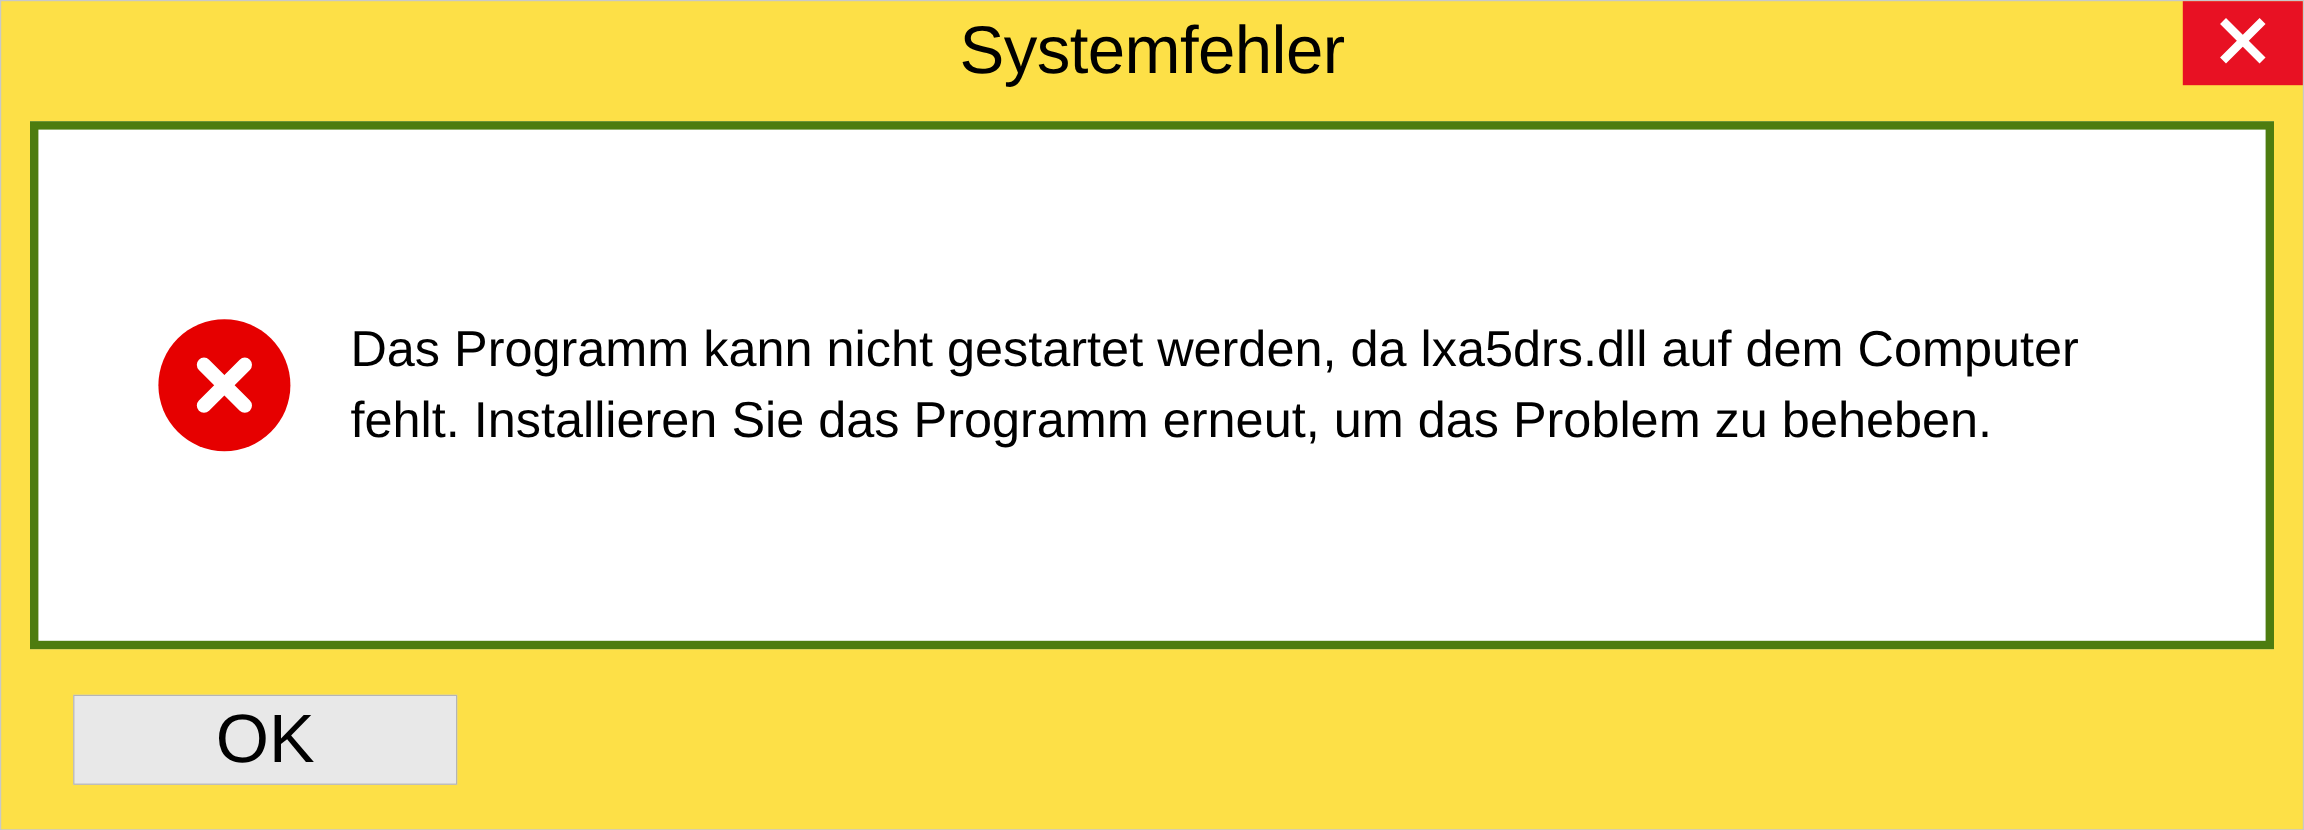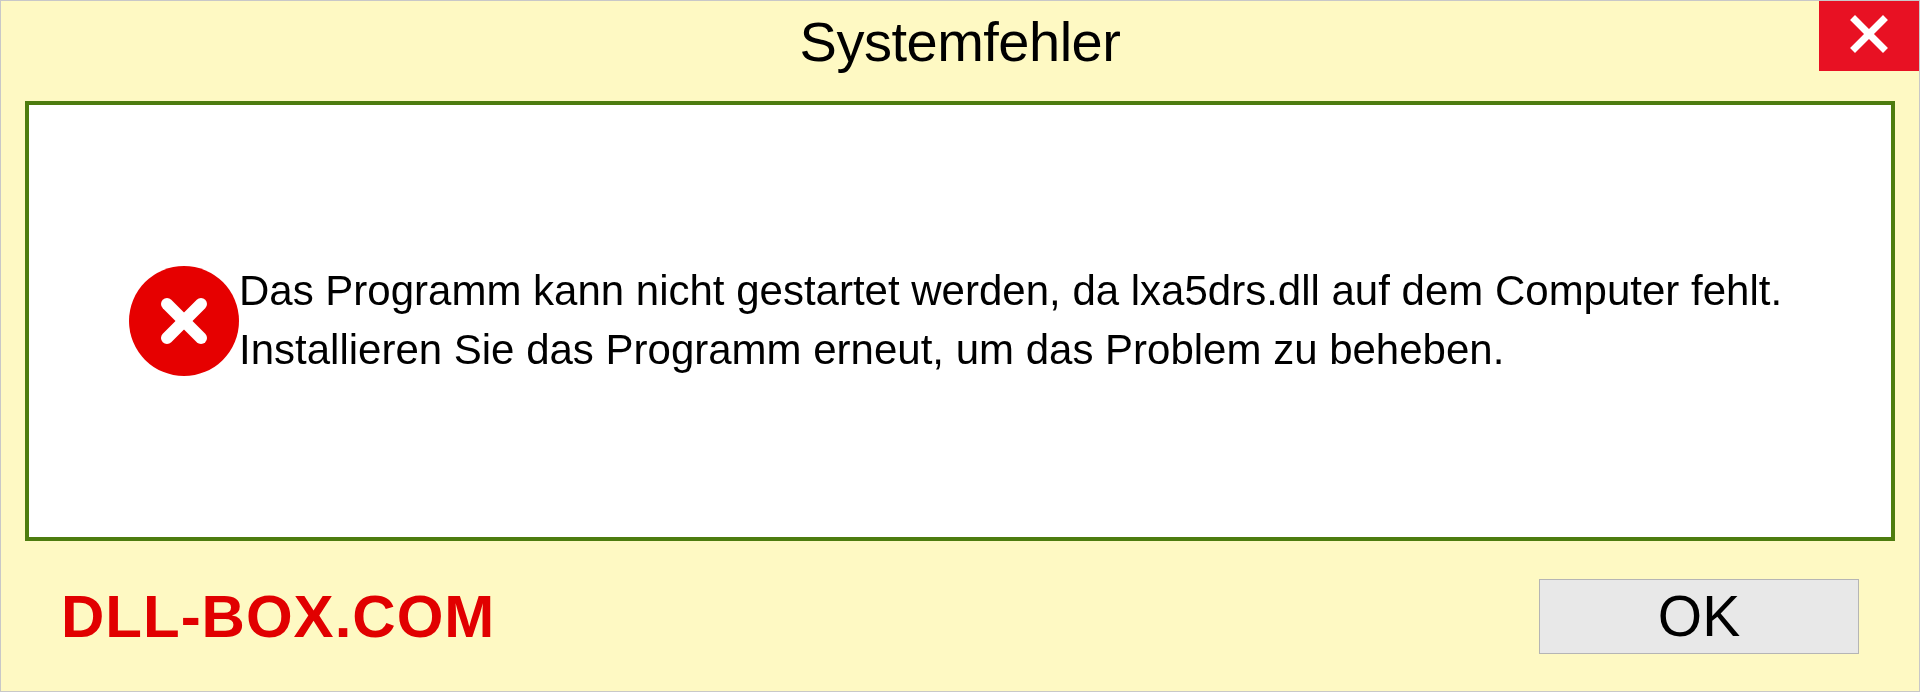--- a/index.html
+++ b/index.html
@@ -11,21 +11,21 @@
       font-family: Arial, Helvetica, sans-serif;
       background: #f2f2f2;
       width: 1920px;
       height: 692px;
       position: relative;
       overflow: hidden;
     }
     .dialog {
       width: 100%;
       height: 100%;
-      background: #fef9c3;
+      background: #fde047;
       border: 1px solid #c8c8c8;
       display: flex;
       flex-direction: column;
     }
     .titlebar {
       position: relative;
       height: 80px;
       display: flex;
       align-items: center;
       justify-content: center;
@@ -48,25 +48,26 @@
       justify-content: center;
       cursor: pointer;
     }
     .close-button svg {
       width: 40px;
       height: 40px;
     }
     .content-panel {
       margin: 20px 24px 0 24px;
       background: #ffffff;
-      border: 4px solid #4d7c0f;
+      border: 7px solid #4d7c0f;
       flex: 1;
       display: flex;
       align-items: center;
       padding: 40px 80px 40px 100px;
+      gap: 50px;
     }
     .error-icon-wrap {
       width: 110px;
       height: 110px;
       flex-shrink: 0;
       border-radius: 50%;
       background: #e60000;
       display: flex;
       align-items: center;
       justify-content: center;
@@ -129,19 +130,18 @@
     <div class="error-icon-wrap">
       <svg viewBox="0 0 58 58">
         <line x1="12" y1="12" x2="46" y2="46" stroke="#ffffff" stroke-width="12" stroke-linecap="round"></line>
         <line x1="46" y1="12" x2="12" y2="46" stroke="#ffffff" stroke-width="12" stroke-linecap="round"></line>
       </svg>
     </div>
     <div class="error-message">Das Programm kann nicht gestartet werden, da lxa5drs.dll auf dem Computer fehlt. Installieren Sie das Programm erneut, um das Problem zu beheben.</div>
   </div>
 
   <div class="footer">
-    <div class="watermark">DLL-BOX.COM</div>
     <div class="ok-button">
       <span>OK</span>
     </div>
   </div>
 
 </div>
 
 </body></html>

